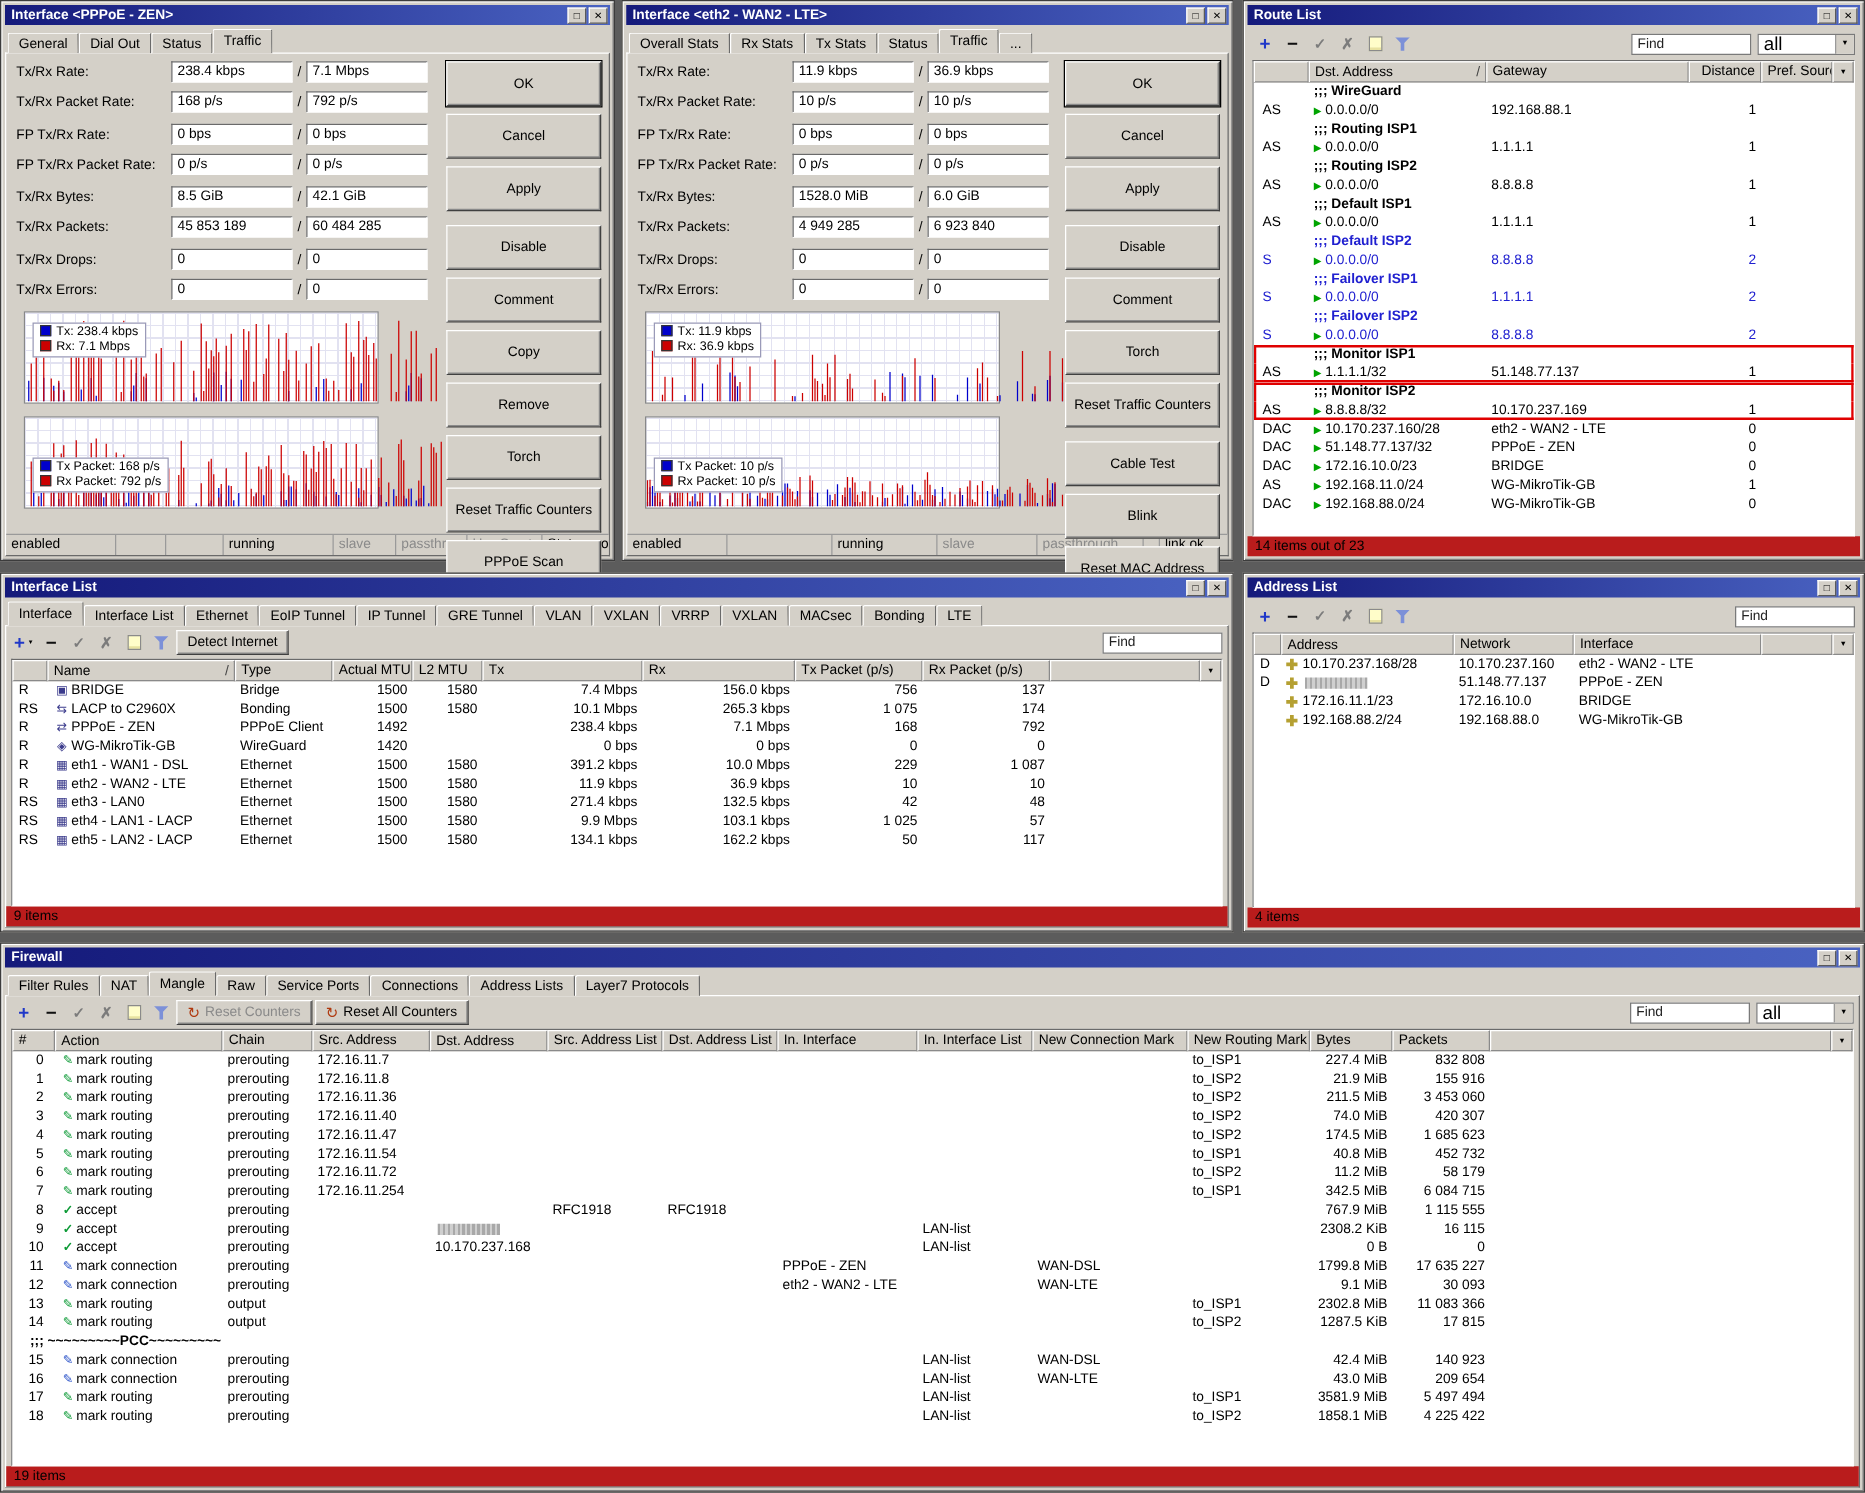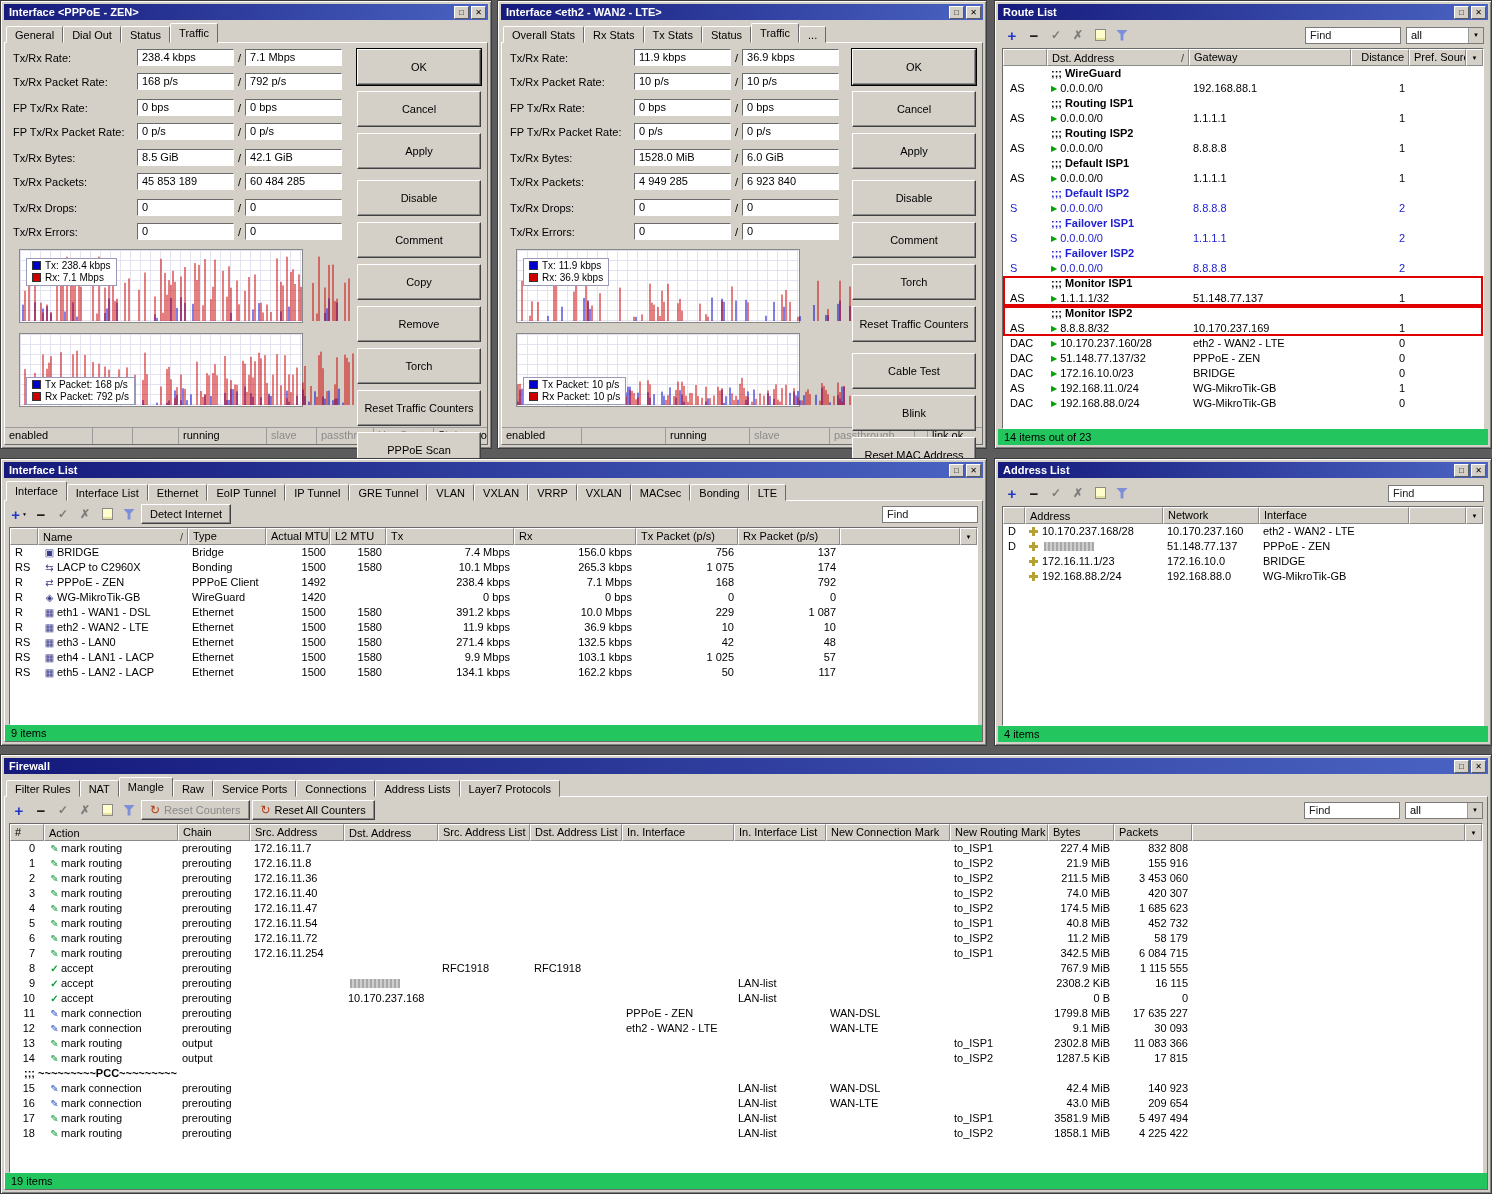--- a/index.html
+++ b/index.html
@@ -27,21 +27,21 @@
 .tfield{width:97px;height:17px;background:#fff;border:1px solid;border-color:#6a6a6a #fff #fff #6a6a6a;padding:1px 4px 0;flex:none;overflow:hidden;white-space:nowrap;}
 .tslash{margin:0 4px;}
 .btncol{position:absolute;top:6px;right:6px;width:124px;display:flex;flex-direction:column;gap:6px;}
 .btn{height:36px;background:#d4d0c8;border:1px solid;border-color:#fff #404040 #404040 #fff;box-shadow:inset -1px -1px 0 #8a8a8a;font-family:"Liberation Sans",sans-serif;font-size:11px;padding:0;cursor:default;white-space:nowrap;}
 .btn.default{box-shadow:0 0 0 1px #000,inset -1px -1px 0 #8a8a8a;}
 .btn.gap{margin-top:5px;}
 .chart{position:relative;width:284px;height:74px;border:1px solid #888;background-color:#fff;margin:2px 0 8px 6px;
  background-image:repeating-linear-gradient(to right,#e2e2f1 0 1px,transparent 1px 10px),repeating-linear-gradient(to bottom,#e2e2f1 0 1px,transparent 1px 10px);}
 .chart svg{display:block;}
 .legend{position:absolute;left:6px;background:#fff;border:1px solid #9a9ab8;padding:1px 5px;font-size:10px;line-height:12px;white-space:nowrap;}
-.pos-top{top:8px;}.pos-bot{bottom:1px;}
+.pos-top{top:8px;}.pos-bot{bottom:12px;}
 .sw{display:inline-block;width:9px;height:9px;margin-right:4px;vertical-align:-1px;border:1px solid #333;}
 .sw-tx{background:#0000cc;}.sw-rx{background:#cc0000;}
 .trafstatus{margin-top:auto;flex:none;height:17px;display:flex;border-top:1px solid #9a9a9a;background:#d4d0c8;overflow:hidden;}
 .scell{border-right:1px solid #9a9a9a;padding:1px 4px 0;font-size:11px;overflow:hidden;white-space:nowrap;flex:none;}
 .scell.dim{color:#8a8a8a;}
 #win-pppoe .trafstatus span:nth-of-type(1){width:88px}
 #win-pppoe .trafstatus span:nth-of-type(2){width:40px}
 #win-pppoe .trafstatus span:nth-of-type(3){width:46px}
 #win-pppoe .trafstatus span:nth-of-type(4){width:88px}
 #win-pppoe .trafstatus span:nth-of-type(5){width:50px}
@@ -61,38 +61,38 @@
 .ticon{height:18px;min-width:20px;display:flex;align-items:center;justify-content:center;cursor:default;}
 .plus{color:#2038c8;font-size:15px;font-weight:bold;line-height:1;}
 .minus{color:#101010;font-size:15px;font-weight:bold;line-height:1;}
 .gicon{color:#7c7c7c;font-size:12px;font-weight:bold;line-height:1;}
 .caret-sm{font-size:5px;color:#000;margin-left:2px;}
 .note-chip{width:11px;height:12px;background:#fffdc9;border:1px solid #8a8a8a;box-shadow:inset 0 -2px 0 #e8e2a0;}
 .funnel{width:12px;height:11px;background:#7c90d8;clip-path:polygon(0 0,100% 0,62% 45%,62% 100%,38% 100%,38% 45%);}
 .findbox{margin-left:auto;width:96px;height:17px;border:1px solid #7a7a7a;background:#fff;font-family:"Liberation Sans",sans-serif;font-size:11px;padding:0 4px;}
 .findbox::placeholder{color:#222;opacity:1;}
 .combo{width:78px;height:17px;border:1px solid #7a7a7a;background:#fff;display:flex;align-items:center;margin-left:3px;flex:none;}
-.combo .val{flex:1;padding:0 4px;font-size:11px;}
+.combo .val{flex:1;padding:0 4px;font-size:15px;}
 .cbtn{width:15px;height:15px;background:#d4d0c8;border-left:1px solid #9a9a9a;font-size:6px;display:flex;align-items:center;justify-content:center;}
 .tbbtn{height:20px;padding:0 8px;display:inline-flex;align-items:center;gap:4px;}
 .tbbtn.disabled{color:#8a8a8a;}
 .reseticon{color:#b03a10;font-size:12px;line-height:1;}
 
 
 .listwrap{flex:1;margin:0 4px;border:1px solid;border-color:#6a6a6a #fff #fff #6a6a6a;background:#fff;display:flex;flex-direction:column;min-height:0;position:relative;}
 .listhdr{flex:none;display:flex;background:#d4d0c8;height:17px;position:relative;padding-right:17px;}
 .hc{border-top:1px solid #fff;border-left:1px solid #fff;border-right:1px solid #8a8a8a;border-bottom:1px solid #8a8a8a;padding:1px 4px 0;font-size:11px;white-space:nowrap;overflow:hidden;flex:none;}
 .hc.flex1{flex:1;}
 .sort{margin-left:auto;color:#444;}
 .colbtn{position:absolute;right:0;top:0;width:17px;height:17px;background:#d4d0c8;border:1px solid;border-color:#fff #8a8a8a #8a8a8a #fff;font-size:6px;display:flex;align-items:center;justify-content:center;}
 .listbody{flex:1;overflow:hidden;background:#fff;}
 .lrowi{display:flex;height:15px;line-height:15px;font-size:11px;white-space:nowrap;}
 .cell{overflow:hidden;padding:0 4px;flex:none;}
 .num{text-align:right;}
-.statusrow{flex:none;height:16px;line-height:16px;padding-left:6px;font-size:11px;background:#22c55e;}
+.statusrow{flex:none;height:16px;line-height:16px;padding-left:6px;font-size:11px;background:#b91c1c;}
 
 
 .rl-flag{width:44px;padding-left:7px;}
 .rl-dst{width:142px;display:flex;align-items:center;}
 .rl-gw{width:162px;}
 .rl-dist{width:58px;text-align:right;}
 .rl-pref{flex:1;}
 .rarrow{color:#00a400;font-size:8px;margin-right:3px;flex:none;}
 .rl-row .rowcomment{display:none;}
 .rl-row.comment .rowcomment{display:block;font-weight:bold;padding-left:48px;}

